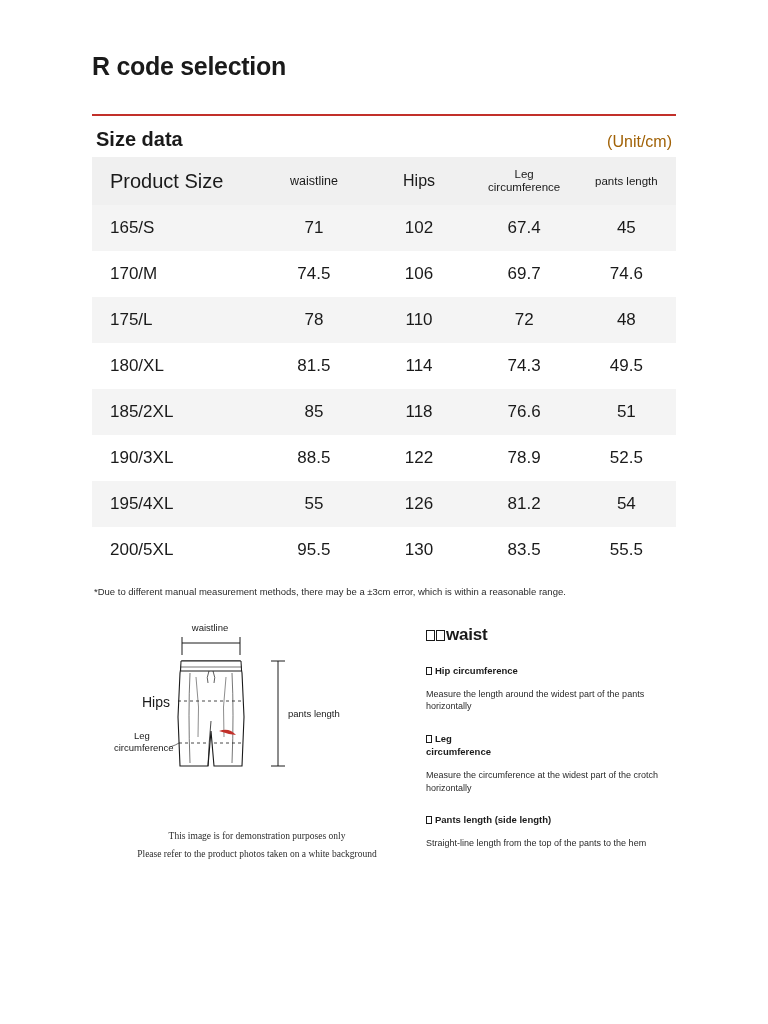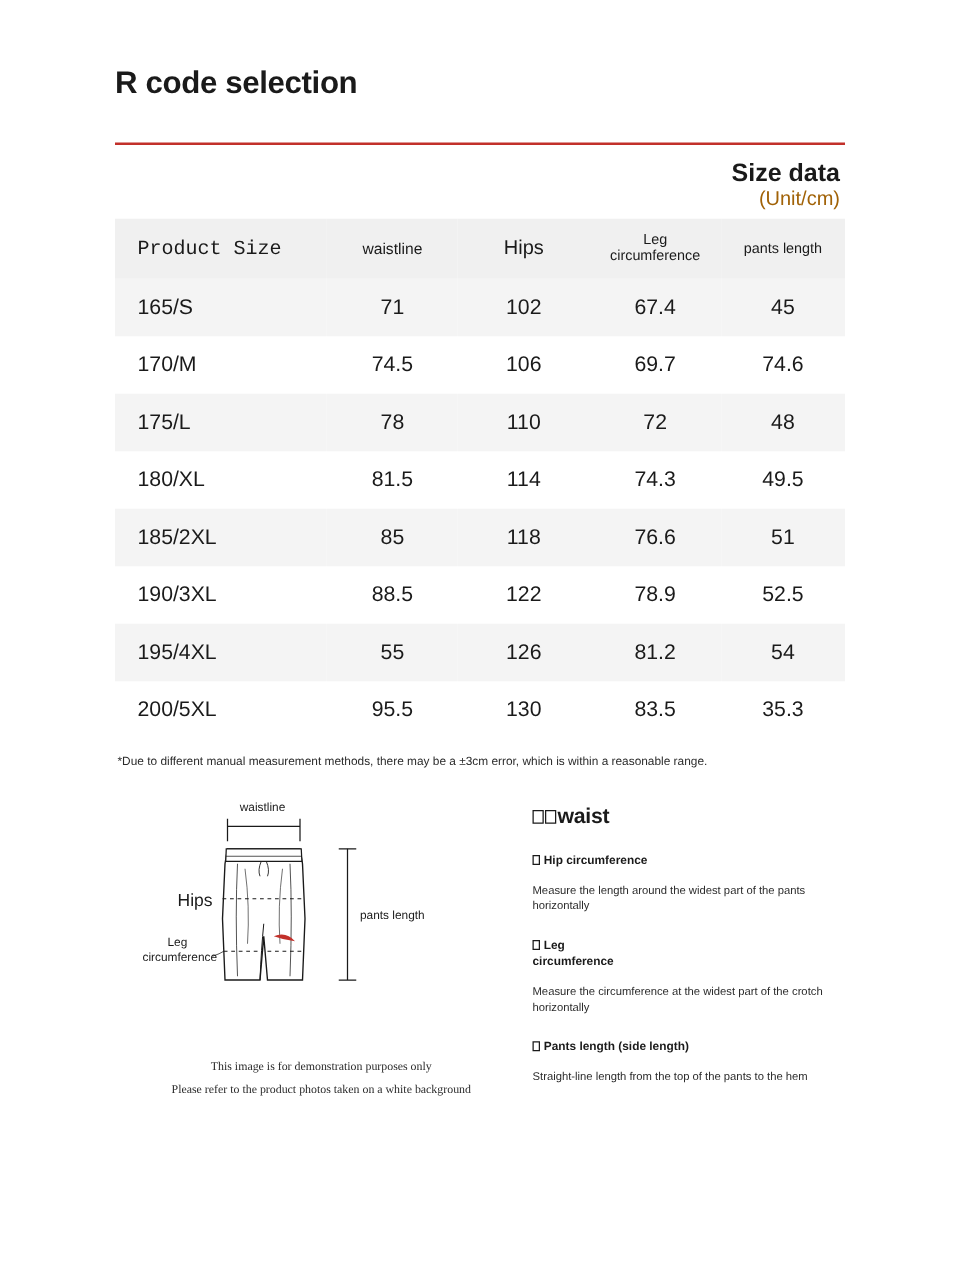--- a/index.html
+++ b/index.html
@@ -26,21 +26,20 @@
   .rule {
     height: 2px;
     background: #c2302a;
     margin-top: 33px;
   }
   .size-head {
     display: flex;
     align-items: flex-end;
     justify-content: space-between;
     padding: 12px 4px 6px 4px;
-    flex-direction: column;
   }
   .size-head .sd {
     font-size: 20px;
     font-weight: bold;
   }
   .size-head .unit {
     font-size: 16px;
     font-weight: normal;
     color: #a16207;
     text-align: right;
@@ -60,22 +59,21 @@
     font-weight: normal;
     font-size: 15px;
     padding: 11px 4px;
     text-align: center;
     line-height: 1.15;
     color: #1a1a1a;
   }
   table.size-table thead th.first {
     text-align: left;
     padding-left: 18px;
-    font-size: 16px;
-    font-family: Liberation Mono, monospace;
+    font-size: 20px;
   }
   table.size-table thead th.small {
     font-size: 11.5px;
   }
   table.size-table thead th.mid {
     font-size: 12.5px;
   }
   table.size-table thead th.big {
     font-size: 16px;
   }
@@ -244,21 +242,21 @@
         <td>55</td>
         <td>126</td>
         <td>81.2</td>
         <td>54</td>
       </tr>
       <tr>
         <td class="first">200/5XL</td>
         <td>95.5</td>
         <td>130</td>
         <td>83.5</td>
-        <td>35.3</td>
+        <td>55.5</td>
       </tr>
     </tbody>
   </table>
 
   <div class="note">*Due to different manual measurement methods, there may be a ±3cm error, which is within a reasonable range.</div>
 
   <div class="lower">
 
     <div class="diagram">
       <svg width="330" height="200" viewBox="0 0 330 200">

